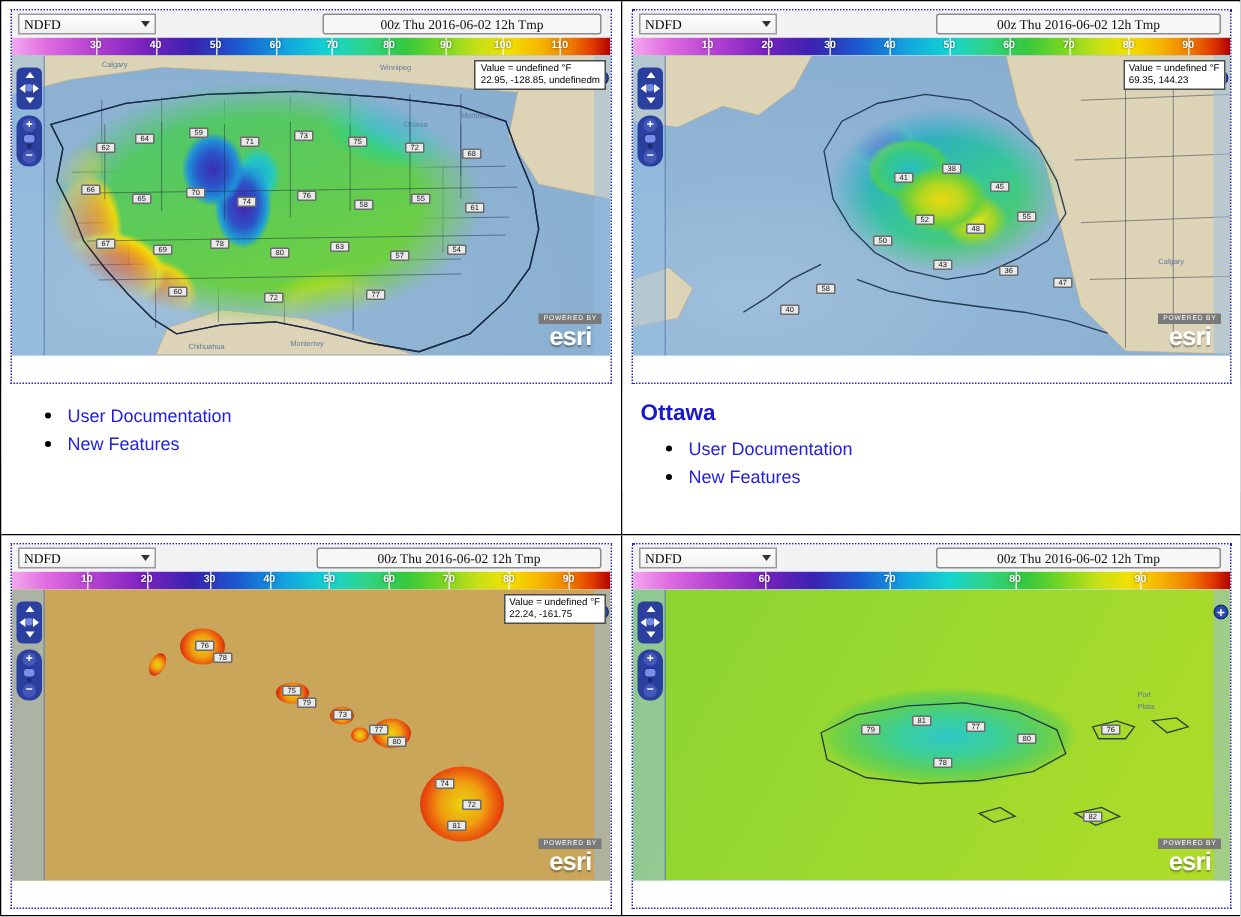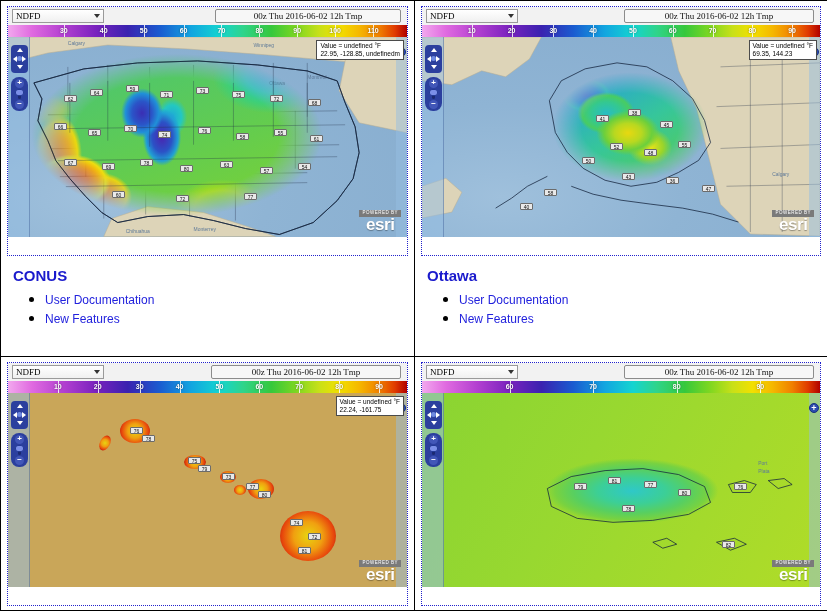--- a/index.html
+++ b/index.html
@@ -496,21 +496,20 @@
           </div>
 
           <div class="esri">
             <span class="pwr">POWERED BY</span>
             <span class="mark">esri</span>
           </div>
         </div>
       </div>
 
       <div class="linkblock">
-        <div class="regionttl">CONUS</div>
         <ul class="linklist">
           <li><a>User Documentation</a></li>
           <li><a>New Features</a></li>
         </ul>
       </div>
     </div>
 
     <div class="quad col2">
       <div class="widget tall">
 

